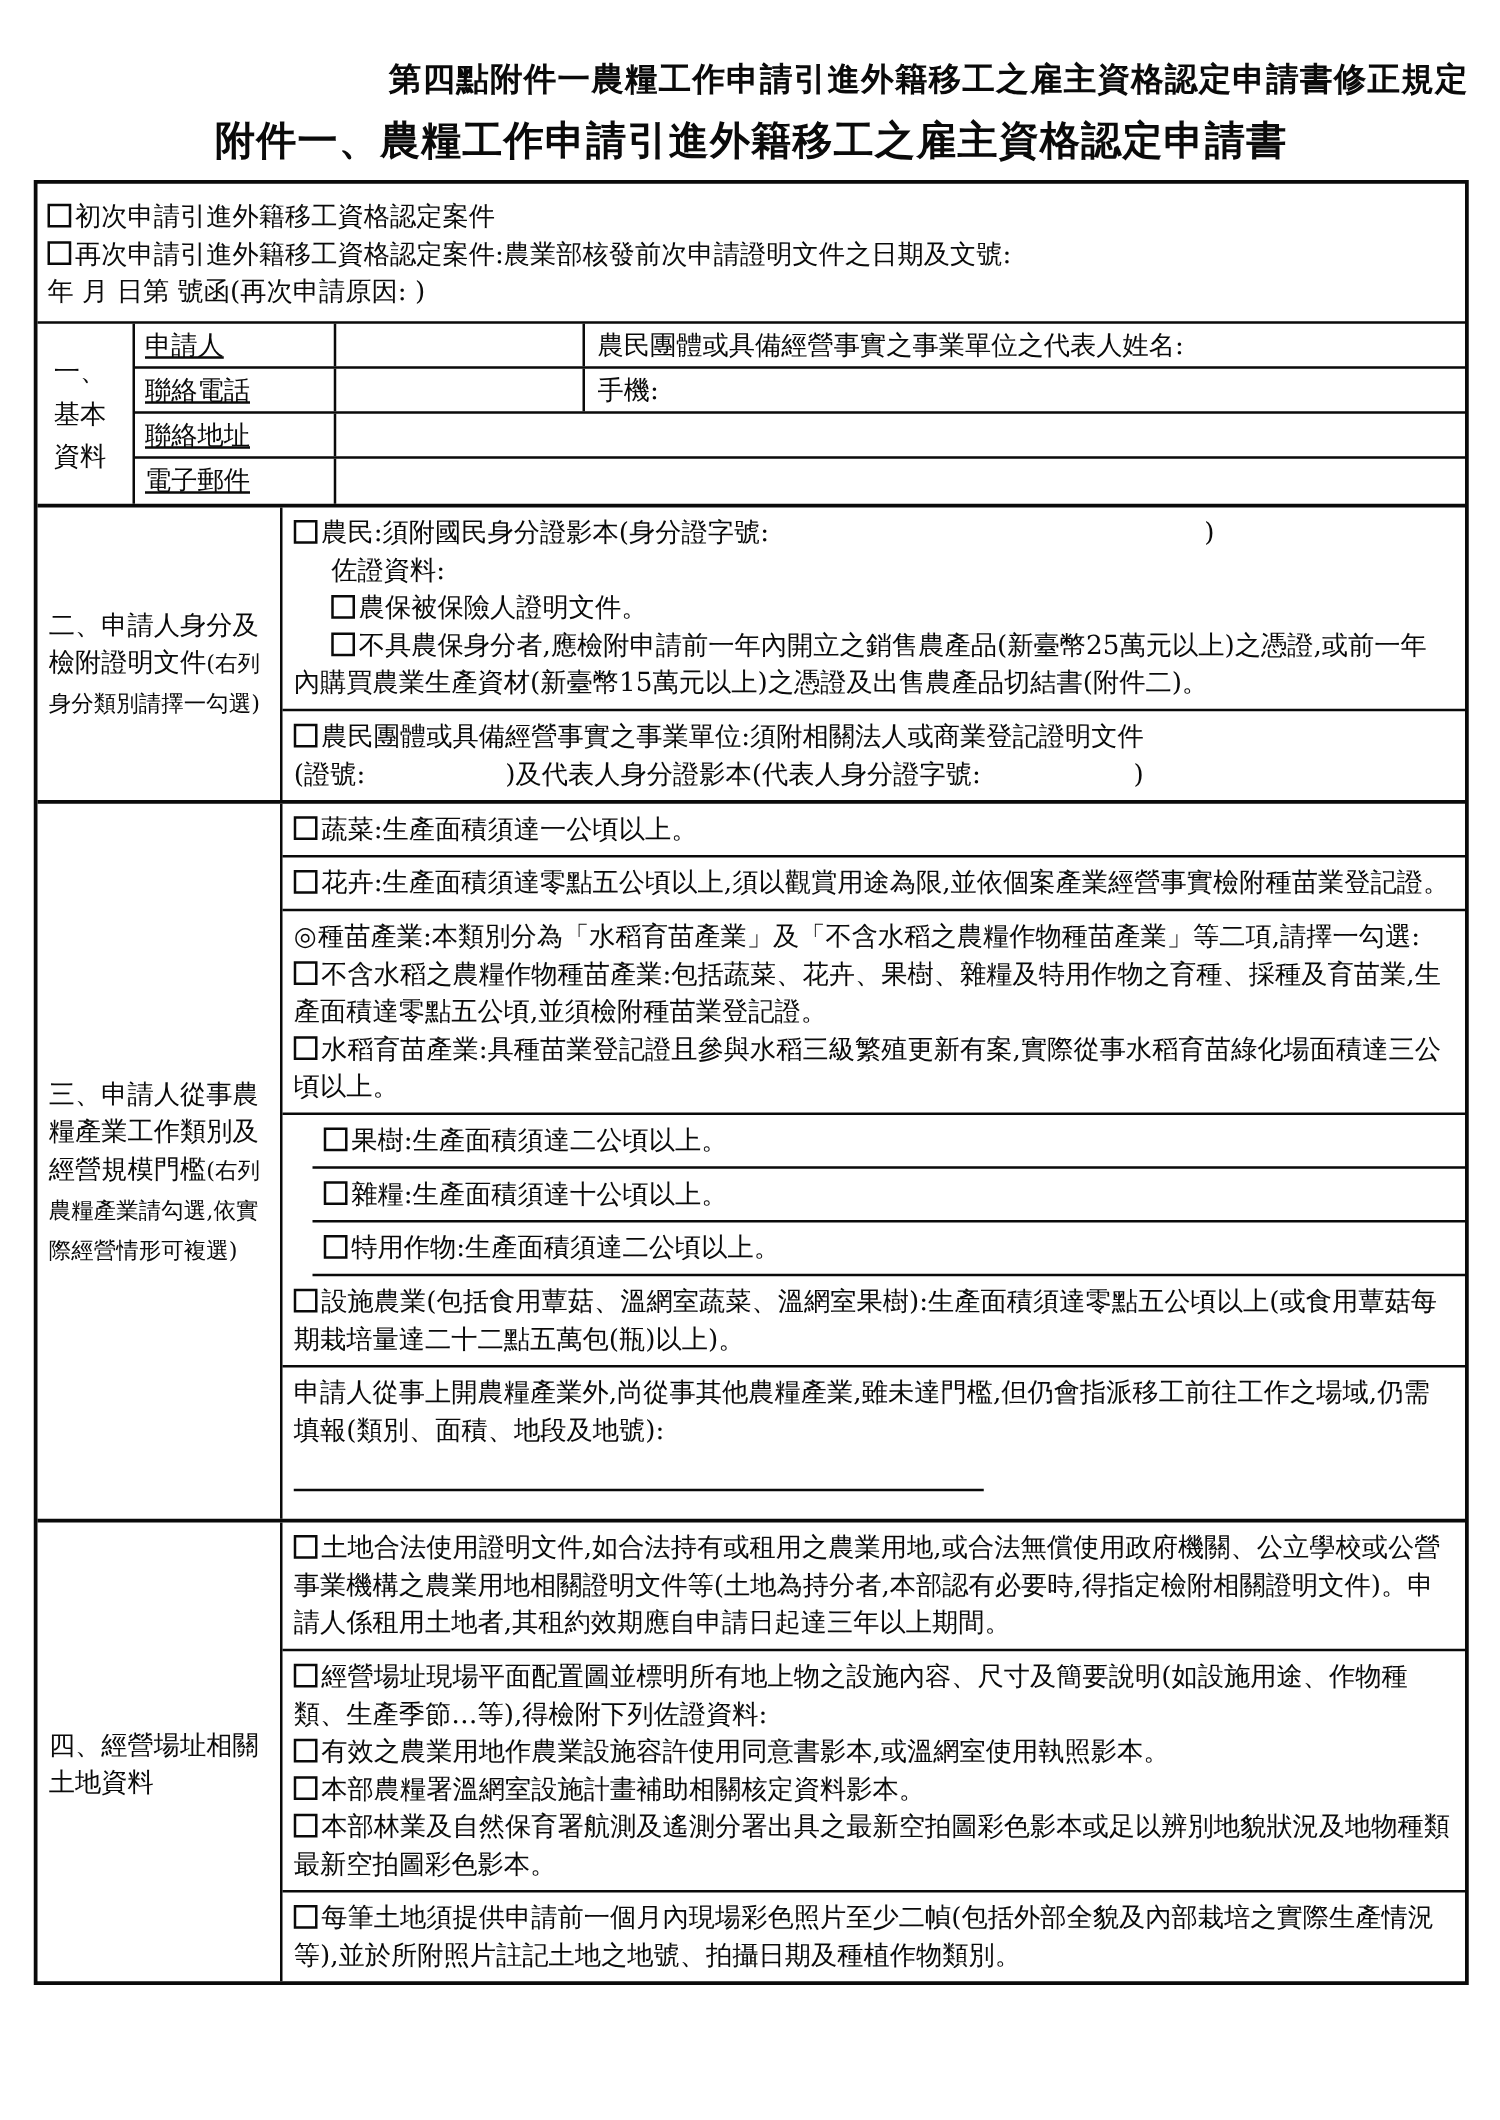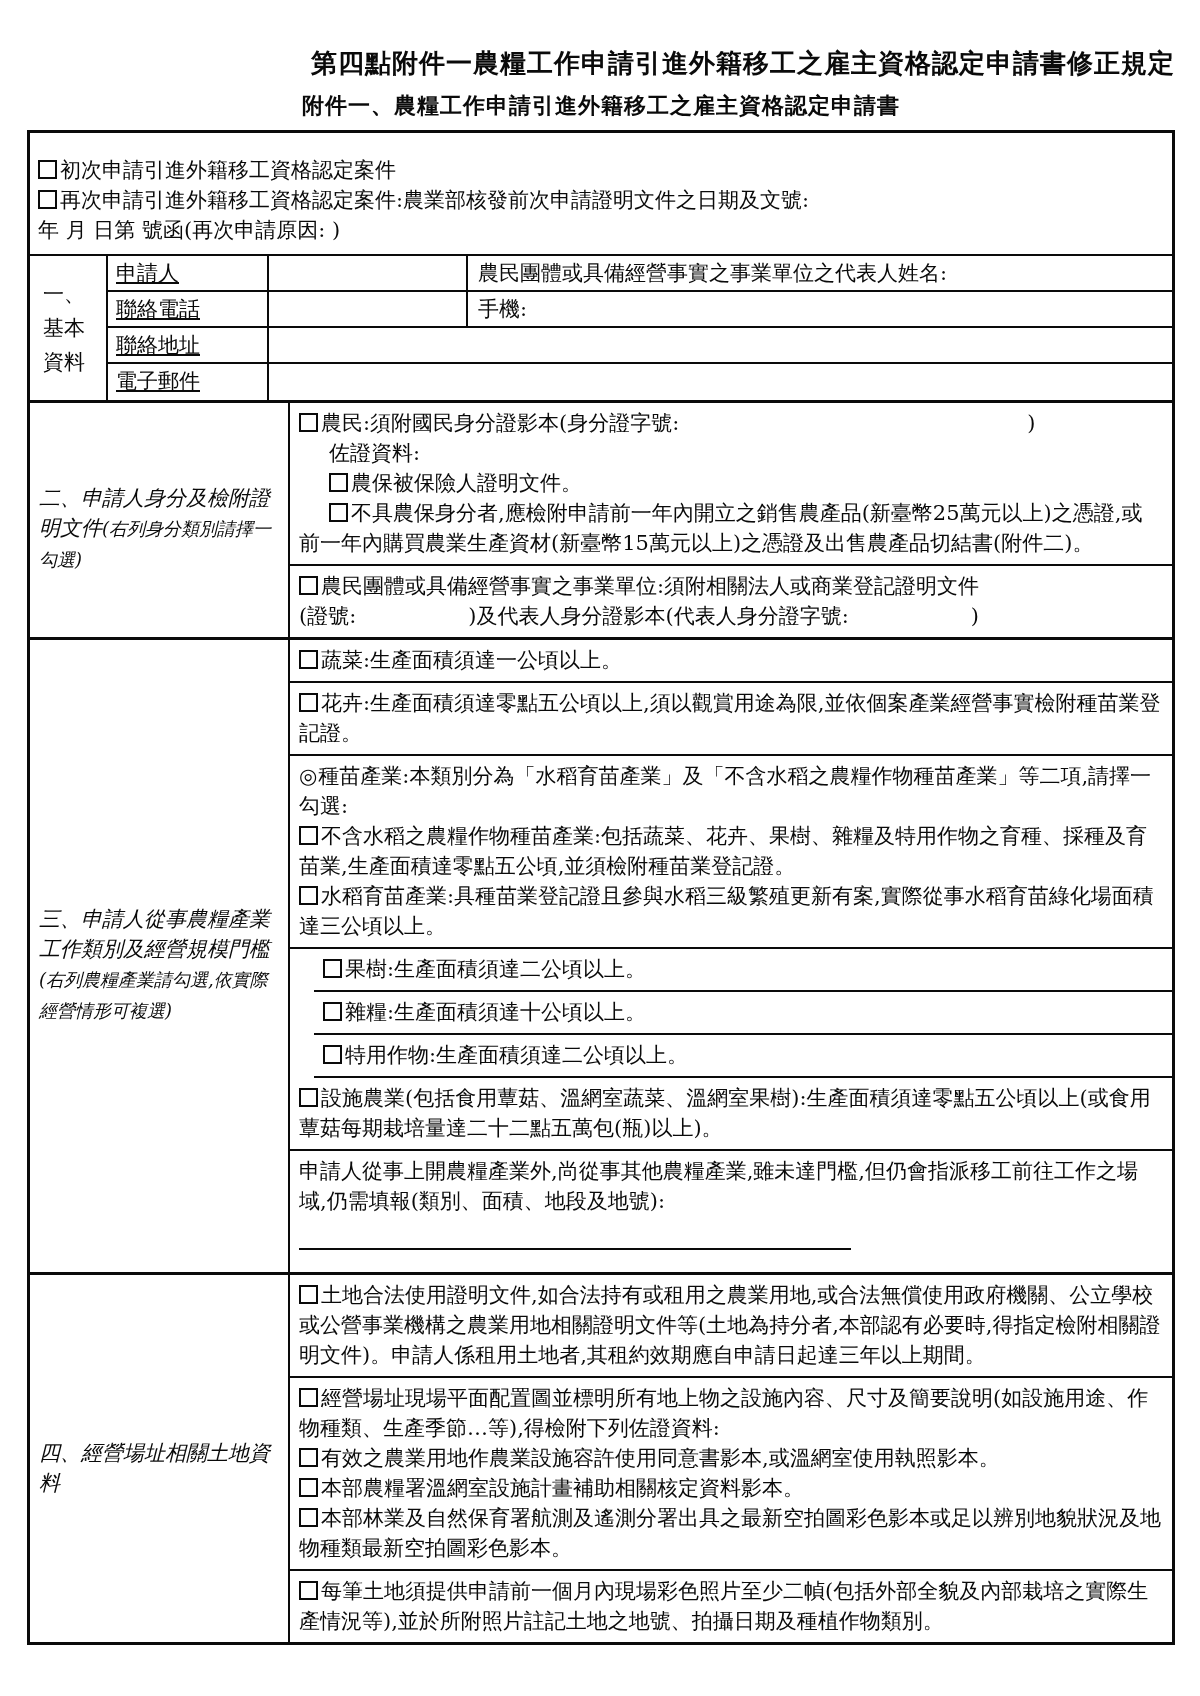--- a/index.html
+++ b/index.html
@@ -4,32 +4,32 @@
 <style>
   * { margin:0; padding:0; box-sizing:border-box; }
   html,body { background:#ffffff; }
   body {
     width:1200px; height:1696px; overflow:hidden;
     font-family:"DejaVu Serif","Liberation Serif",serif;
     color:#0a0a0a;
   }
   .page { padding:46px 25px 0 27px; }
   .t1 { font-size:26px; font-weight:bold; text-align:right; letter-spacing:1px; margin-bottom:10px; }
-  .t2 { font-size:22px; font-weight:bold; text-align:center; letter-spacing:1px; margin-bottom:9px; }
+  .t2 { font-size:32px; font-weight:bold; text-align:center; letter-spacing:1px; margin-bottom:9px; }
 
   .tbl { border:3px solid #0a0a0a; font-size:21px; line-height:30px; }
 
-  .hdr { border-bottom:2px solid #0a0a0a; padding:22px 10px 9px 8px; }
+  .hdr { border-bottom:2px solid #0a0a0a; padding:11px 10px 9px 8px; }
   .hdr .line { white-space:pre-wrap; }
 
   .sec { display:flex; border-bottom:3px solid #0a0a0a; }
   .sec:last-child { border-bottom:none; }
 
-  .slabel { width:260px; border-right:2px solid #0a0a0a;
-            padding:24px 6px 6px 9px; display:flex; flex-direction:column; justify-content:center;font-style:italic; }
+  .slabel { width:196px; border-right:2px solid #0a0a0a;
+            padding:24px 6px 6px 9px; display:flex; flex-direction:column; justify-content:center; }
   .slabel .note { font-size:18px; }
   .scontent { flex:1; display:flex; flex-direction:column; }
   .srow { border-bottom:2px solid #0a0a0a; padding:5px 10px 6px 9px; }
   .srow:last-child { border-bottom:none; }
 
   
   .s1label { width:78px; border-right:2px solid #0a0a0a; padding-left:13px;
              display:flex; flex-direction:column; justify-content:center; line-height:34px; }
   .s1rows { flex:1; display:flex; flex-direction:column; }
   .s1row { display:flex; border-bottom:2px solid #0a0a0a; min-height:36px; }

